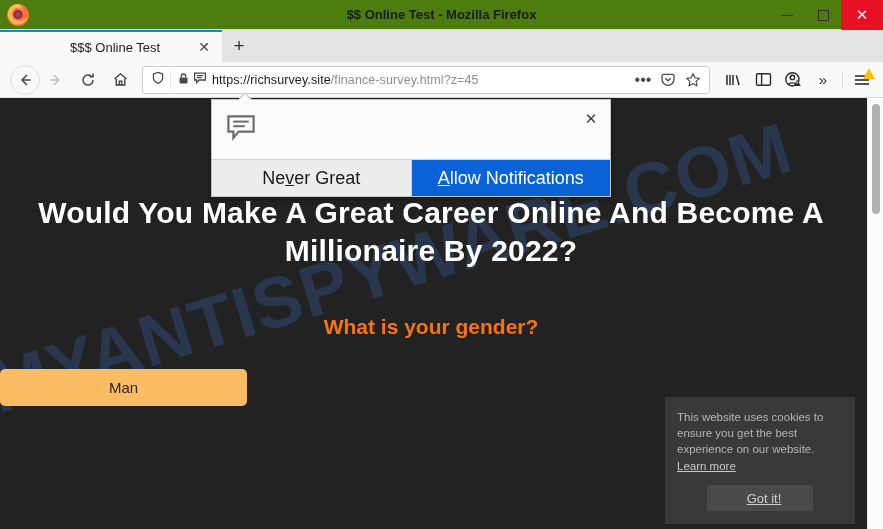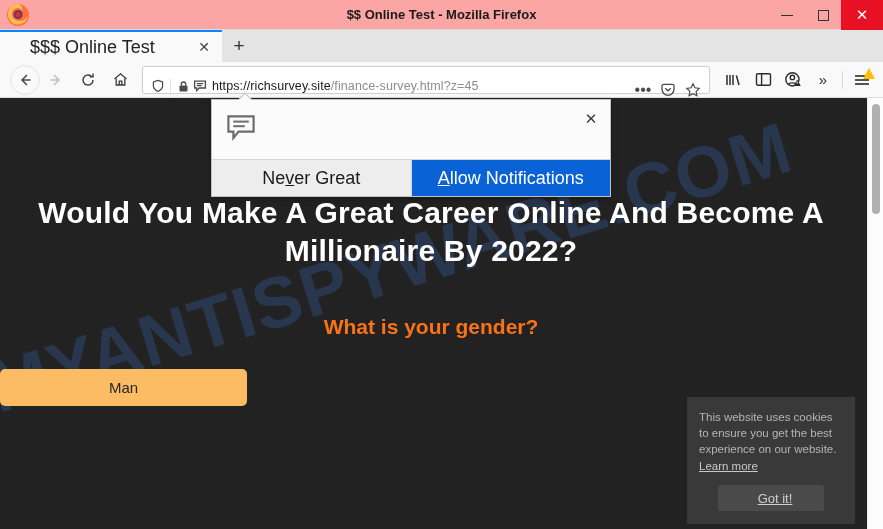--- a/index.html
+++ b/index.html
@@ -13,21 +13,21 @@
     position: relative;
     width: 883px; height: 529px;
     background: #f9f9fa;
     overflow: hidden;
   }
 
   
   .titlebar {
     position: absolute; top: 0; left: 0;
     width: 883px; height: 30px;
-    background: #fca5a5;
+    background: #4d7c0f;
     border-bottom: 1px solid #dcdcdc;
     display: flex; align-items: center;
   }
   .ff-logo {
     position: absolute; left: 5px; top: 2px;
     width: 26px; height: 26px;
   }
   .title-text {
     position: absolute; left: 0; top: 0;
     width: 883px; height: 30px;
@@ -67,22 +67,22 @@
   .tab {
     position: relative;
     width: 222px; height: 32px;
     background: #f9f9fa;
     border-top: 2px solid #0a84ff;
     display: flex; align-items: center;
     padding: 0 8px 0 30px;
   }
   .tab-title {
     flex: 1;
-    font-size: 18px; color: #222;
-    white-space: nowrap; overflow: hidden; text-overflow: ellipsis;
+    font-size: 13px; color: #222;
+    white-space: nowrap; overflow: hidden; text-overflow: ellipsis; margin-left: 40px;
   }
   .tab-close {
     width: 20px; height: 20px;
     display: flex; align-items: center; justify-content: center;
     font-size: 14px; color: #444;
   }
   .newtab {
     width: 34px; height: 32px;
     display: flex; align-items: center; justify-content: center;
     font-size: 19px; color: #333; font-weight: 300;
@@ -110,21 +110,21 @@
   }
   .navbtn.disabled { color: #b9b9b9; }
 
   .urlbar {
     flex: 1;
     height: 28px;
     margin: 0 8px 0 6px;
     background: #fff;
     border: 1px solid #cfcfcf;
     border-radius: 3px;
-    display: flex; align-items: flex-start;
+    display: flex; align-items: center;
     padding: 12px 5px;
     min-width: 0;
   }
   .url-ident {
     display: flex; align-items: center; gap: 4px;
     padding: 0 5px 0 3px;
     border-right: 1px solid #e2e2e2;
     margin-right: 6px;
   }
   .url-perm {
@@ -229,21 +229,21 @@
     color: #262626;
     font-size: 15px;
     font-family: "Liberation Sans", sans-serif;
     display: flex; align-items: center; justify-content: center;
   }
 
   
   .cookie {
     position: absolute;
     right: 28px; bottom: 5px;
-    width: 168px;
+    width: 190px;
     background: #393939;
     color: #b5b5b5;
     padding: 12px 12px 13px;
     font-size: 11.5px;
     line-height: 1.42;
     text-align: left;
     z-index: 5;
   }
   .cookie a {
     color: #c9c9c9; text-decoration: underline;

